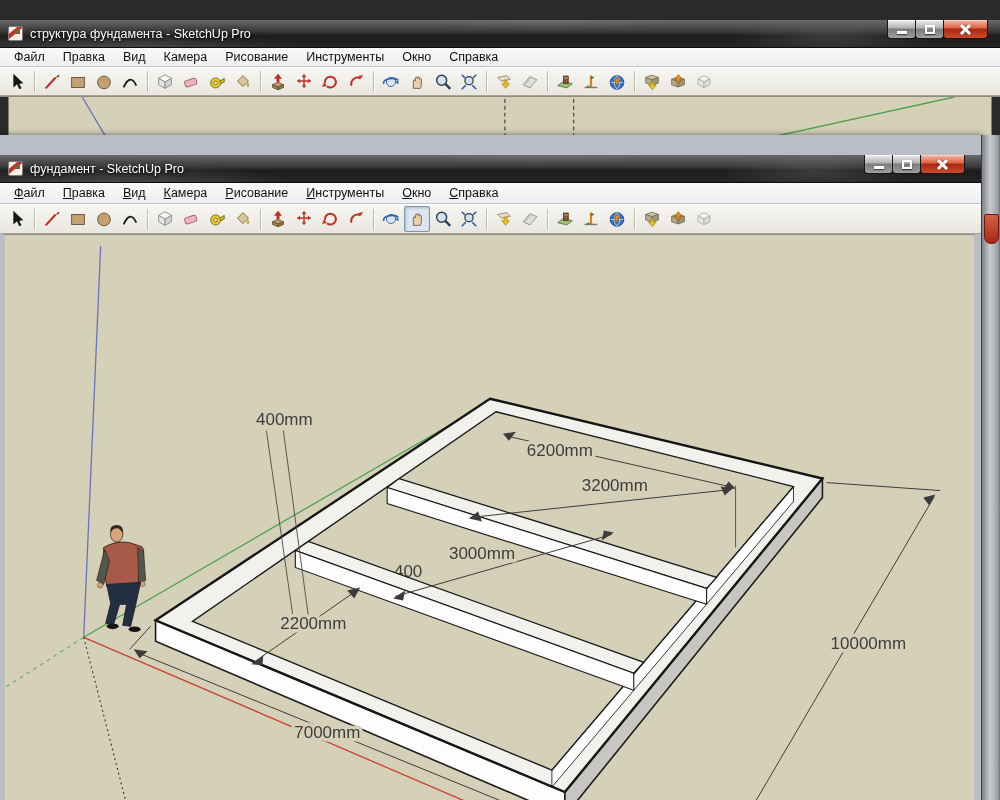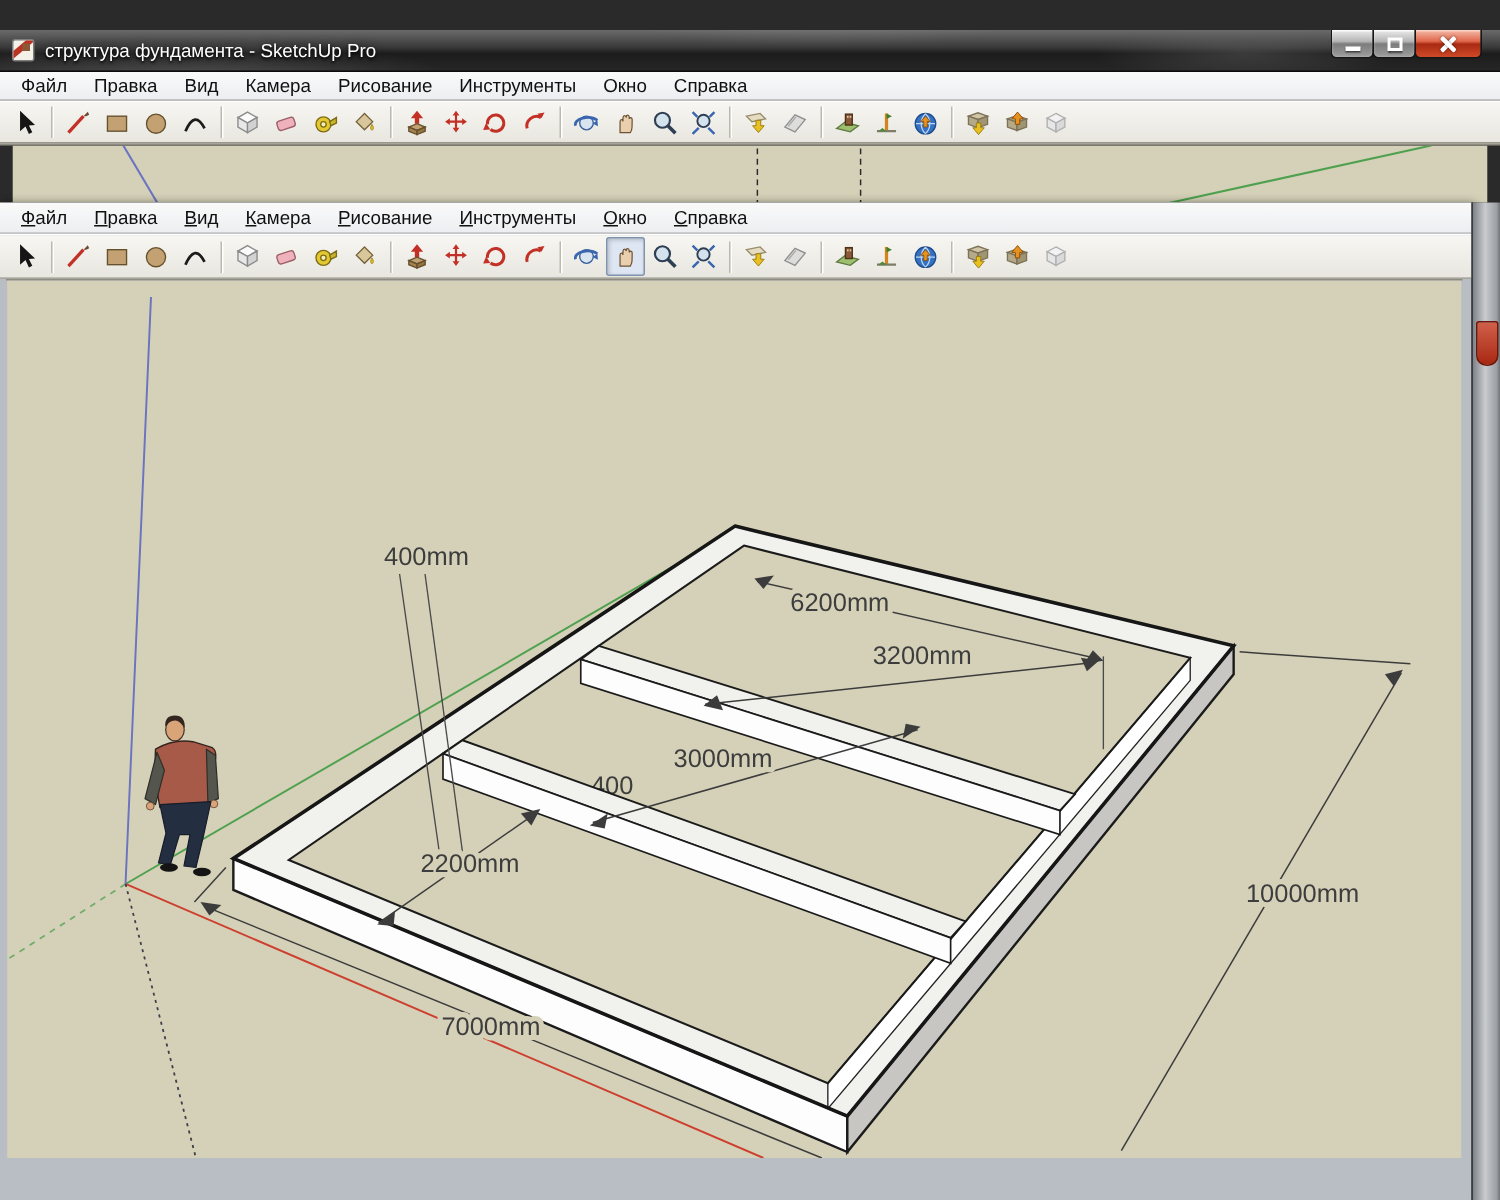--- a/index.html
+++ b/index.html
@@ -276,20 +276,35 @@
       <g>
         <line x1="75" y1="76" x2="110" y2="135" stroke-width="1.4" stroke="#6a74c0"></line>
         <line x1="505" y1="78" x2="505" y2="135" stroke="#2a2a2a" stroke-width="1" stroke-dasharray="4 3"></line>
         <line x1="575" y1="78" x2="575" y2="135" stroke="#2a2a2a" stroke-width="1" stroke-dasharray="4 3"></line>
         <line x1="693" y1="135" x2="962" y2="76" stroke-width="1.4" stroke="#4fa14f"></line>
       </g>
     </svg>
   </section>
 
   <section class="win win-front">
+    <div class="titlebar">
+      <span class="appicon"></span>
+      <span class="title">фундамент - SketchUp Pro</span>
+      <span class="controls">
+        <span class="cbtn">
+            <span class="g-min"></span>
+          </span>
+        <span class="cbtn">
+            <span class="g-max"></span>
+          </span>
+        <span class="cbtn close">
+            <span class="g-x"></span>
+          </span>
+      </span>
+    </div>
     <div class="menubar">
         <span class="mi"><u>Ф</u>айл</span>
         <span class="mi"><u>П</u>равка</span>
         <span class="mi"><u>В</u>ид</span>
         <span class="mi"><u>К</u>амера</span>
         <span class="mi"><u>Р</u>исование</span>
         <span class="mi"><u>И</u>нструменты</span>
         <span class="mi"><u>О</u>кно</span>
         <span class="mi"><u>С</u>правка</span>
       </div>

